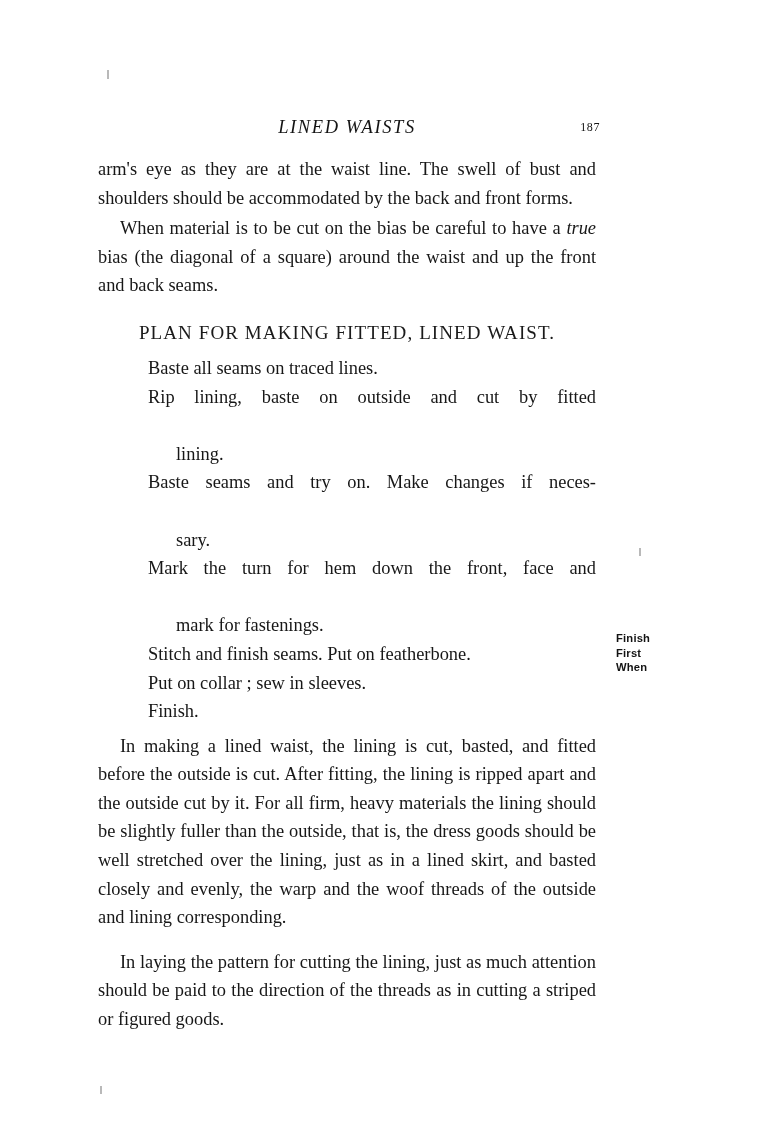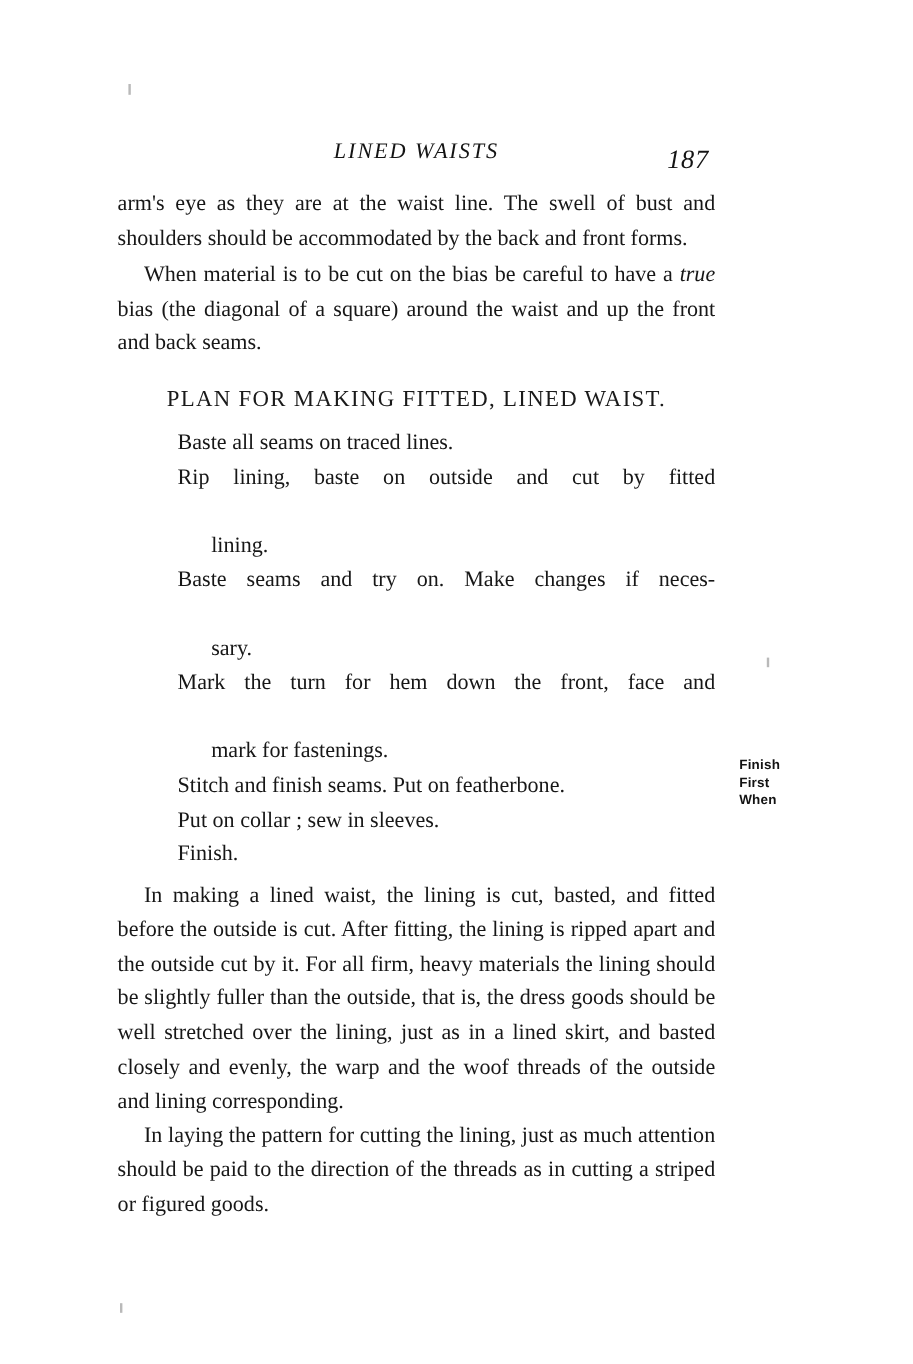--- a/index.html
+++ b/index.html
@@ -30,24 +30,24 @@
     font-style: italic;
     font-size: 18.5px;
     letter-spacing: 1.6px;
     color: #141414;
   }
   .folio {
     position: absolute;
     top: 120px;
     left: 556px;
     width: 44px;
-    font-size: 22px;
+    text-align: right;
+    font-size: 12px;
     letter-spacing: 0.6px;
     color: #141414;
-    font-style: italic;
   }
 
   
   .textblock {
     position: absolute;
     top: 155px;
     left: 98px;
     width: 498px;
   }
   p {
@@ -161,21 +161,21 @@
         <span class="justified2">Mark the turn for hem down the front, face and</span>
         <span class="hang">mark for fastenings.</span>
       </li>
       <li><span>Stitch and finish seams.   Put on featherbone.</span></li>
       <li><span>Put on collar ; sew in sleeves.</span></li>
       <li><span>Finish.</span></li>
     </ol>
 
     <p class="indent" style="margin-top:6px;">In making a lined waist, the lining is cut, basted, and fitted before the outside is cut.  After fitting, the lining is ripped apart and the outside cut by it.  For all firm, heavy materials  the lining should be slightly fuller than the outside, that is, the dress goods should be well stretched over the lining, just as in a lined skirt, and basted closely and evenly, the warp and the woof threads of the outside and lining corresponding.</p>
 
-    <p class="indent" style="margin-top:0;">In laying the pattern for cutting the lining, just as much attention should be paid to the direction of the threads as in cutting a striped or figured goods.</p>
+    <p class="indent" style="margin-top:16px;">In laying the pattern for cutting the lining, just as much attention should be paid to the direction of the threads as in cutting a striped or figured goods.</p>
   </div>
 
   <div class="marginal-note">
     <div>Finish</div>
     <div>First</div>
     <div>When</div>
   </div>
 
 </div>
 

